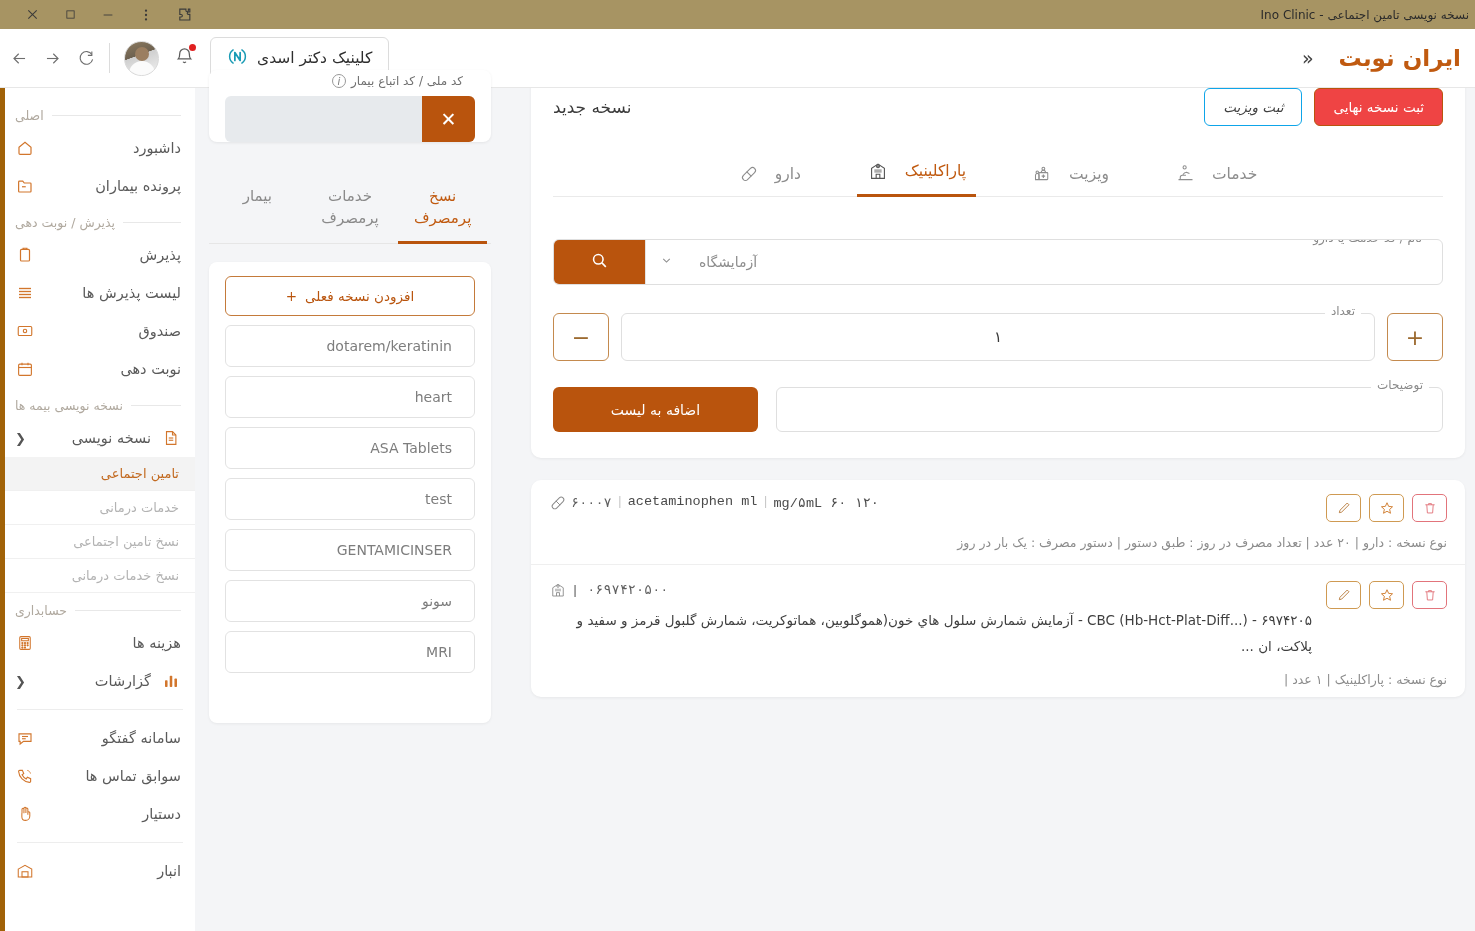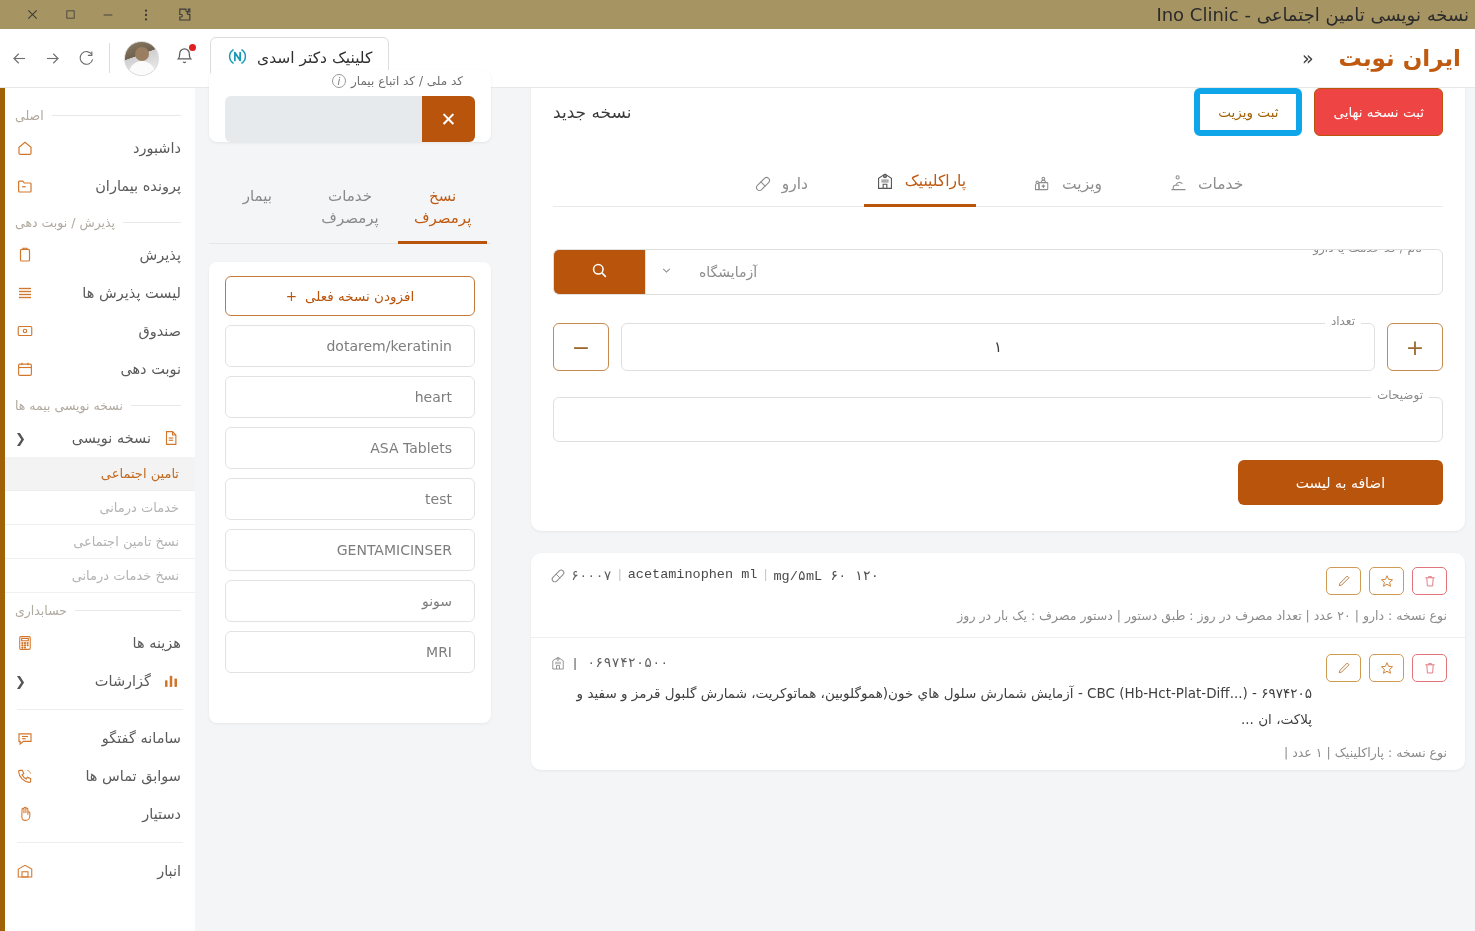--- a/index.html
+++ b/index.html
@@ -9,21 +9,21 @@
     font-family: "DejaVu Sans", "Liberation Sans", sans-serif;
     background: #ffffff; overflow: hidden;
   }
 
   
   .browser-titlebar {
     height: 29px; background: #a79463;
     display: flex; align-items: center; justify-content: space-between;
     padding: 0 6px 0 14px; color: #2c2c2c;
   }
-  .tab-title { font-size: 18px; color: #2b2b2b; white-space: nowrap; }
+  .tab-title { font-size: 12px; color: #2b2b2b; white-space: nowrap; }
   .win-ctrls { display: flex; align-items: center; gap: 2px; }
   .win-btn {
     width: 36px; height: 28px; display: flex; align-items: center;
     justify-content: center; color: #3a3a3a;
   }
   .win-btn svg { display: block; }
 
   
   .app-header {
     height: 59px; background: #fff; border-bottom: 1px solid #e7e7e7;
@@ -162,30 +162,30 @@
   }
   .form-card { margin-top: -18px; padding: 18px 22px 26px; }
 
   .fc-top { display: flex; align-items: center; justify-content: space-between; }
   .fc-title { font-size: 17px; color: #3b3b3b; }
   .fc-actions { display: flex; gap: 12px; }
   .btn {
     font-family: inherit; font-size: 13.5px; border-radius: 6px;
     padding: 10px 18px; cursor: pointer; white-space: nowrap;
   }
-  .btn-outline { background: #fff; border: 6px solid #0ea5e9; color: #a16207; }
+  .btn-outline { background: #fff; border: 1px solid #0ea5e9; color: #404040; font-style: italic; }
   .btn-primary { background: #ef4444; border: 1px solid #b9540d; color: #fff; }
 
   .mtabs {
     display: flex; align-items: flex-end; justify-content: center;
     gap: 46px; margin-top: 28px; border-bottom: 1px solid #eaeaea;
     padding: 0 10px;
   }
   .mtab {
-    display: flex; align-items: center; gap: 9px; padding: 6px 10px 12px;
+    display: flex; align-items: center; gap: 16px; padding: 6px 10px 12px;
     font-size: 15.5px; color: #8d8d8d; cursor: pointer;
   }
   .mtab .ico { color: #8d8d8d; display: flex; }
   .mtab.active { color: #c05a10; border-bottom: 3px solid #b9540d; margin-bottom: -1px; }
   .mtab.active .ico { color: #555; }
 
   .fieldset {
     position: relative; border: 1px solid #dfdfdf; border-radius: 6px;
     height: 46px; display: flex; align-items: stretch; overflow: hidden;
   }
@@ -214,21 +214,21 @@
     display: flex; align-items: center; justify-content: center; flex-shrink: 0;
     font-family: inherit;
   }
   .qty-field { flex: 1; position: relative; }
   .qty-box {
     border: 1px solid #dfdfdf; border-radius: 6px; height: 48px;
     display: flex; align-items: center; justify-content: center;
     font-size: 15px; color: #3a3a3a;
   }
 
-  .row-desc { display: flex; gap: 18px; margin-top: 26px; flex-direction: column; }
+  .row-desc { display: flex; align-items: center; gap: 18px; margin-top: 26px; }
   .add-btn {
     width: 205px; background: #b9540d; color: #fff; border: 0; border-radius: 6px;
     height: 45px; font-size: 14px; cursor: pointer; font-family: inherit;
     flex-shrink: 0;
   }
   .desc-field { flex: 1; position: relative; }
   .desc-box { border: 1px solid #dfdfdf; border-radius: 6px; height: 45px; }
 
   
   .rx-card { margin-top: 22px; padding: 14px 18px 16px; }

